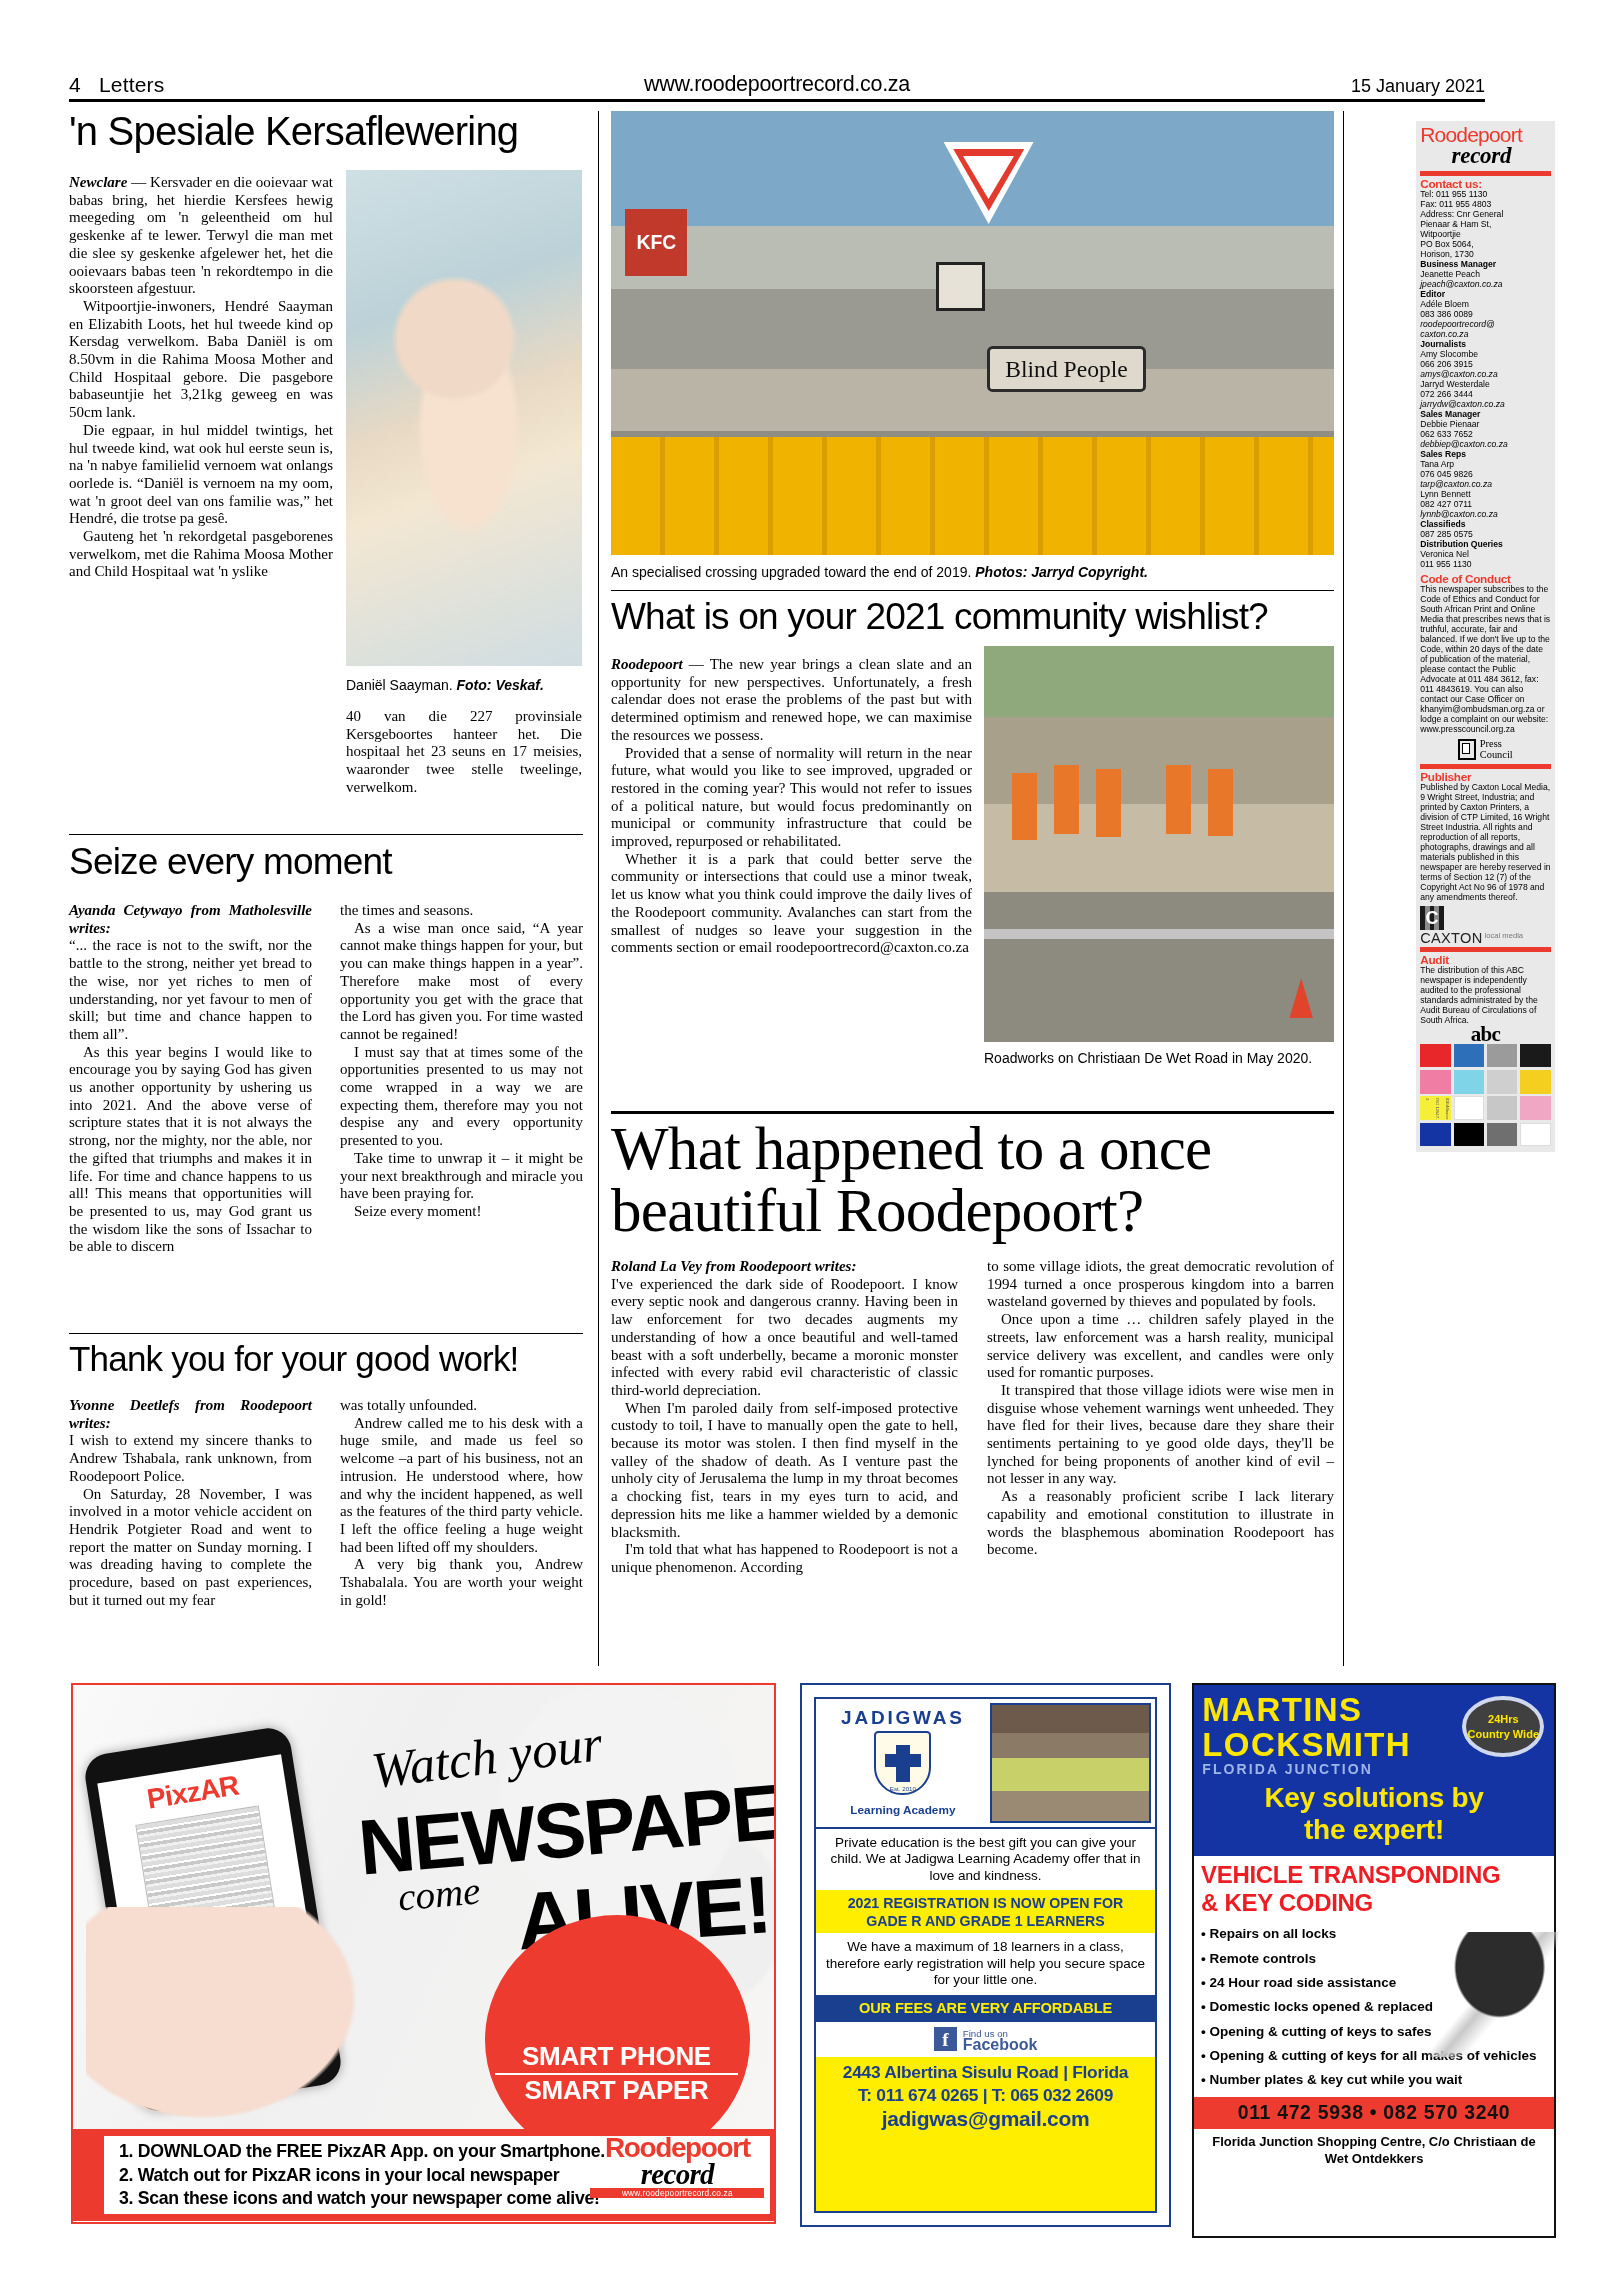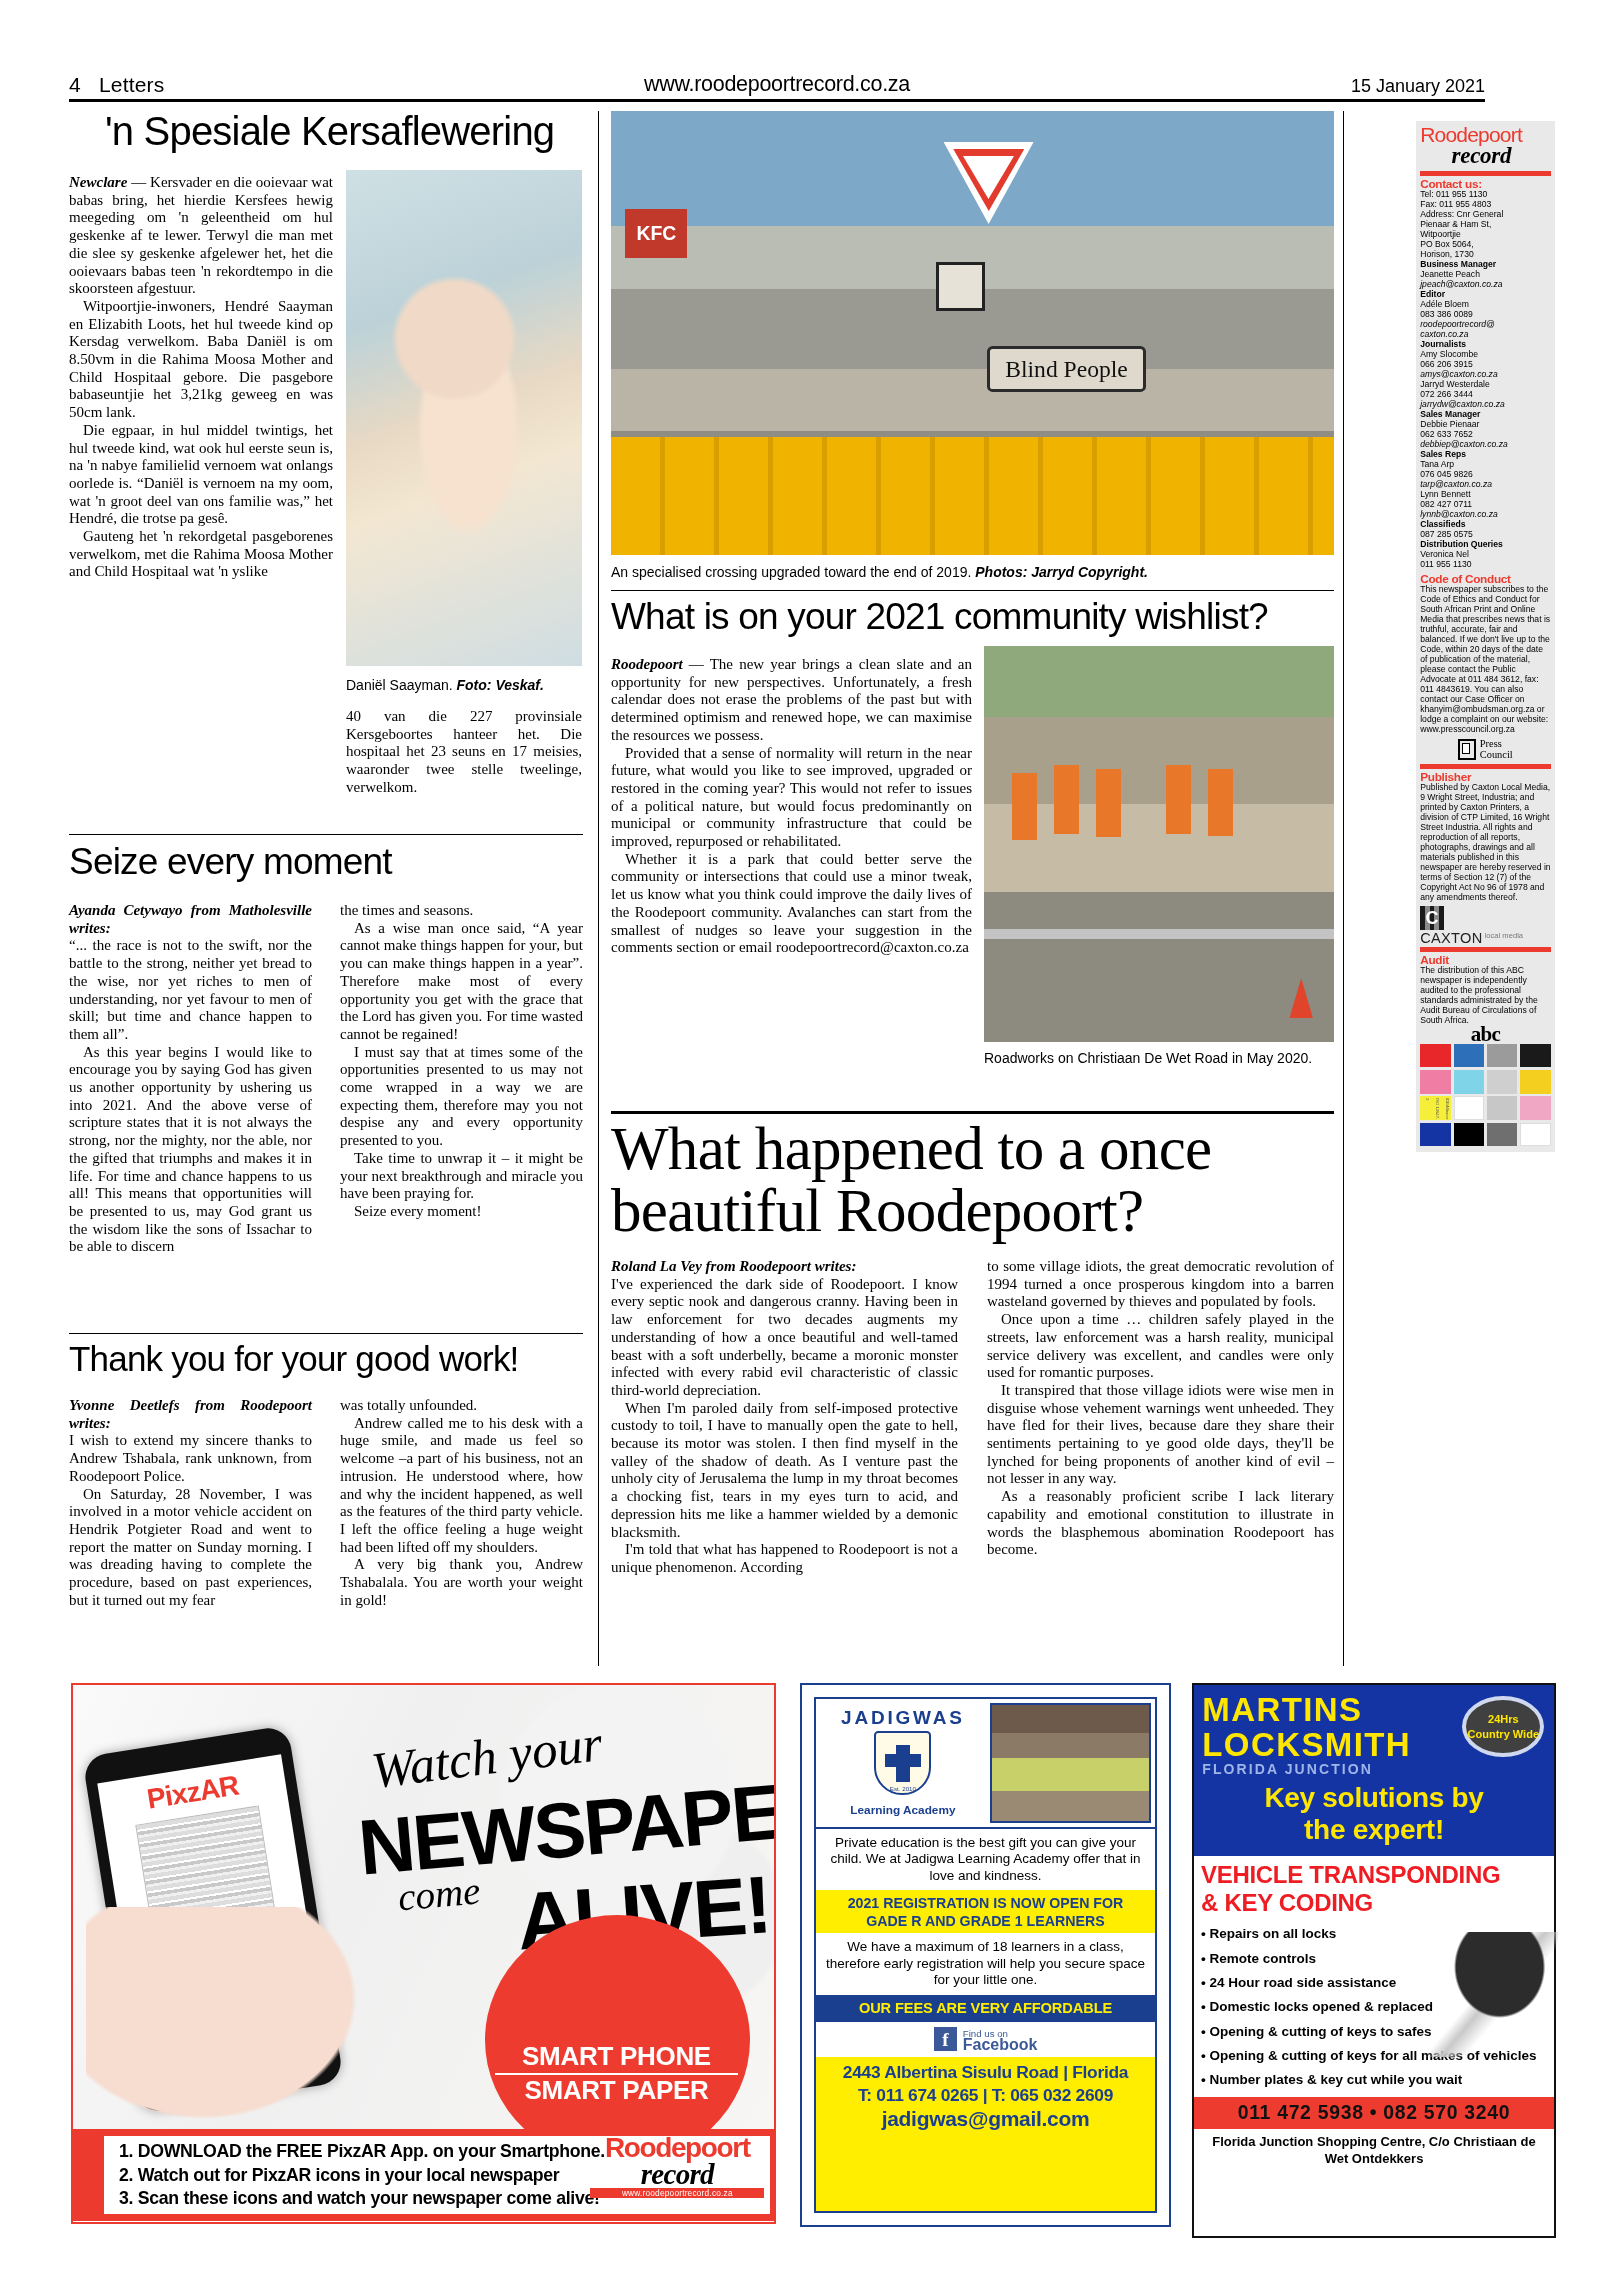--- a/index.html
+++ b/index.html
@@ -199,21 +199,21 @@
     <div class="left">
       <span>4</span>
       <span>Letters</span>
     </div>
     <div class="center">www.roodepoortrecord.co.za</div>
     <div class="right">15 January 2021</div>
   </div>
   <div class="rule-main"></div>
 
   <div style="position:absolute;left:69px;top:111px;width:514px;">
-    <div class="hl-sans" style="font-size:40px;margin-left:36px;">'n Spesiale Kersaflewering</div>
+    <div class="hl-sans" style="font-size:40px;">'n Spesiale Kersaflewering</div>
   </div>
 
   <div class="photo baby-img" style="position:absolute;left:346px;top:170px;width:236px;height:496px;"></div>
   <div class="caption" style="position:absolute;left:346px;top:677px;width:236px;">
     <span>Daniël Saayman.</span>
     <b style="font-style:italic;">Foto: Veskaf.</b>
   </div>
 
   <div class="body-col" style="position:absolute;left:69px;top:174px;width:264px;">
     <p class="first">
@@ -260,21 +260,21 @@
 
   <div class="vrule" style="left:598px;top:111px;height:1555px;"></div>
 
   <div class="photo road-img" style="position:absolute;left:611px;top:111px;width:723px;height:444px;">
 
     <div style="position:absolute;left:46%;top:7%;width:90px;height:82px;background:#fff;clip-path:polygon(50% 100%,0 0,100% 0);border:0;">
       <div style="position:absolute;left:9.7px;top:7px;width:71px;height:62px;background:#e23b2e;clip-path:polygon(50% 100%,0 0,100% 0);"></div>
       <div style="position:absolute;left:19.4px;top:14px;width:51px;height:43px;background:#fff;clip-path:polygon(50% 100%,0 0,100% 0);"></div>
     </div>
 
-    <div style="position:absolute;left:2%;top:22%;background:#c0392b;color:#fff;font-family:'Liberation Sans',sans-serif;font-weight:bold;font-size:19.4px;padding:13px 11px;">KFC</div>
+    <div style="position:absolute;left:2%;top:22%;background:#c0392b;color:#fff;font-family:'Liberation Sans',sans-serif;font-weight:bold;font-size:19.4px;padding:22px 11px;">KFC</div>
 
     <div style="position:absolute;left:52%;top:53%;background:#ded9cc;border:3.5px solid #2b2b2b;border-radius:5.6px;padding:6.2px 15.3px;font-family:'Liberation Serif',serif;font-size:23.6px;color:#111;">Blind People</div>
 
     <div style="position:absolute;left:45%;top:34%;width:49px;height:49px;background:#e6e2d8;border:3.5px solid #222;"></div>
 
     <div style="position:absolute;left:0;bottom:0;width:100%;height:118px;background:repeating-linear-gradient(90deg,#f0b400 0 49px,#d99f00 49px 54px);"></div>
   </div>
   <div class="caption" style="position:absolute;left:611px;top:564px;width:723px;">
     <span>An specialised crossing upgraded toward the end of 2019.</span>
     <b style="font-style:italic;">Photos: Jarryd Copyright.</b>

